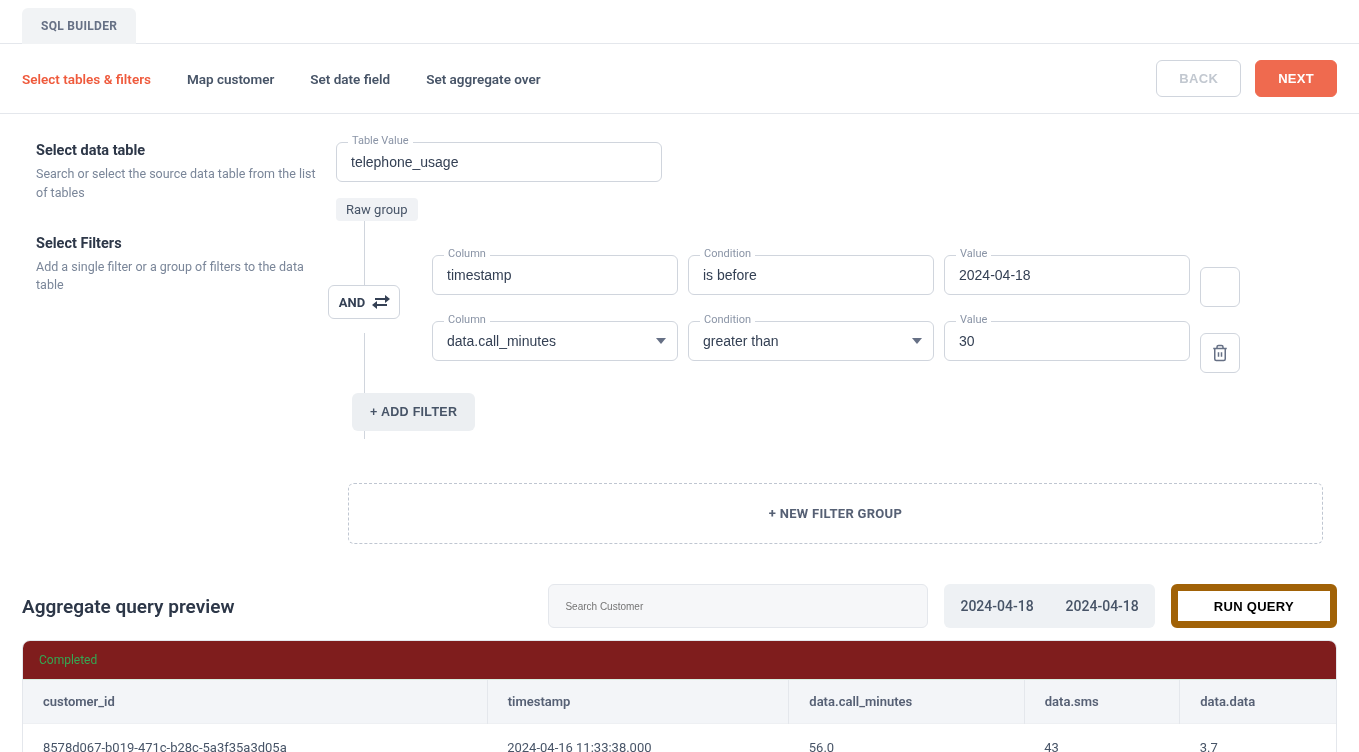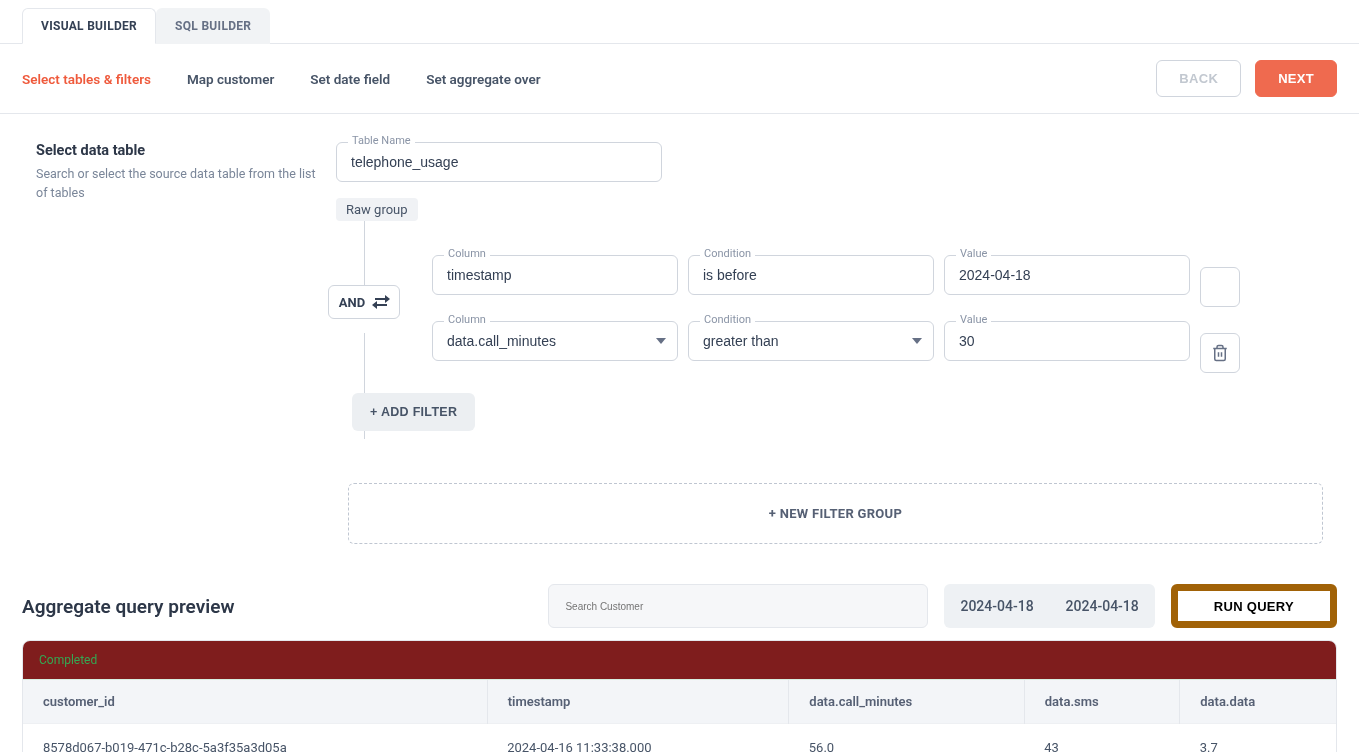--- a/index.html
+++ b/index.html
@@ -227,21 +227,20 @@
 }
 .data-table thead th:last-child { border-right: none; }
 .data-table tbody td {
   padding: 16px 20px; font-size: 13px; color: #475467; border-top: 1px solid #eef0f3;
 }
 </style>
 </head>
 <body>
 
 <div class="top-tabs">
-  <div class="top-tab active">VISUAL BUILDER</div>
   <div class="top-tab">SQL BUILDER</div>
 </div>
 
 <div class="step-bar">
   <div class="steps">
     <div class="step-item active">Select tables &amp; filters</div>
     <div class="step-item">Map customer</div>
     <div class="step-item">Set date field</div>
     <div class="step-item">Set aggregate over</div>
   </div>
@@ -250,25 +249,29 @@
     <button class="btn btn-primary">NEXT</button>
   </div>
 </div>
 
 <div class="config-area">
   <div class="left-col">
     <div class="section-block">
       <div class="section-title">Select data table</div>
       <div class="section-desc">Search or select the source data table from the list of tables</div>
     </div>
+    <div class="section-block">
+      <div class="section-title">Select Filters</div>
+      <div class="section-desc">Add a single filter or a group of filters to the data table</div>
+    </div>
   </div>
 
   <div class="right-col">
     <div class="field-wrap">
-      <div class="field-label">Table Name</div>
+      <div class="field-label">Table Value</div>
       <input class="field-input tname" value="telephone_usage" style="">
     </div>
     <div>
       <span class="badge-raw">Raw group</span>
     </div>
 
     <div class="filter-area">
       <div class="filter-left-rail">
         <div class="vline top"></div>
         <div class="logic-chip">

